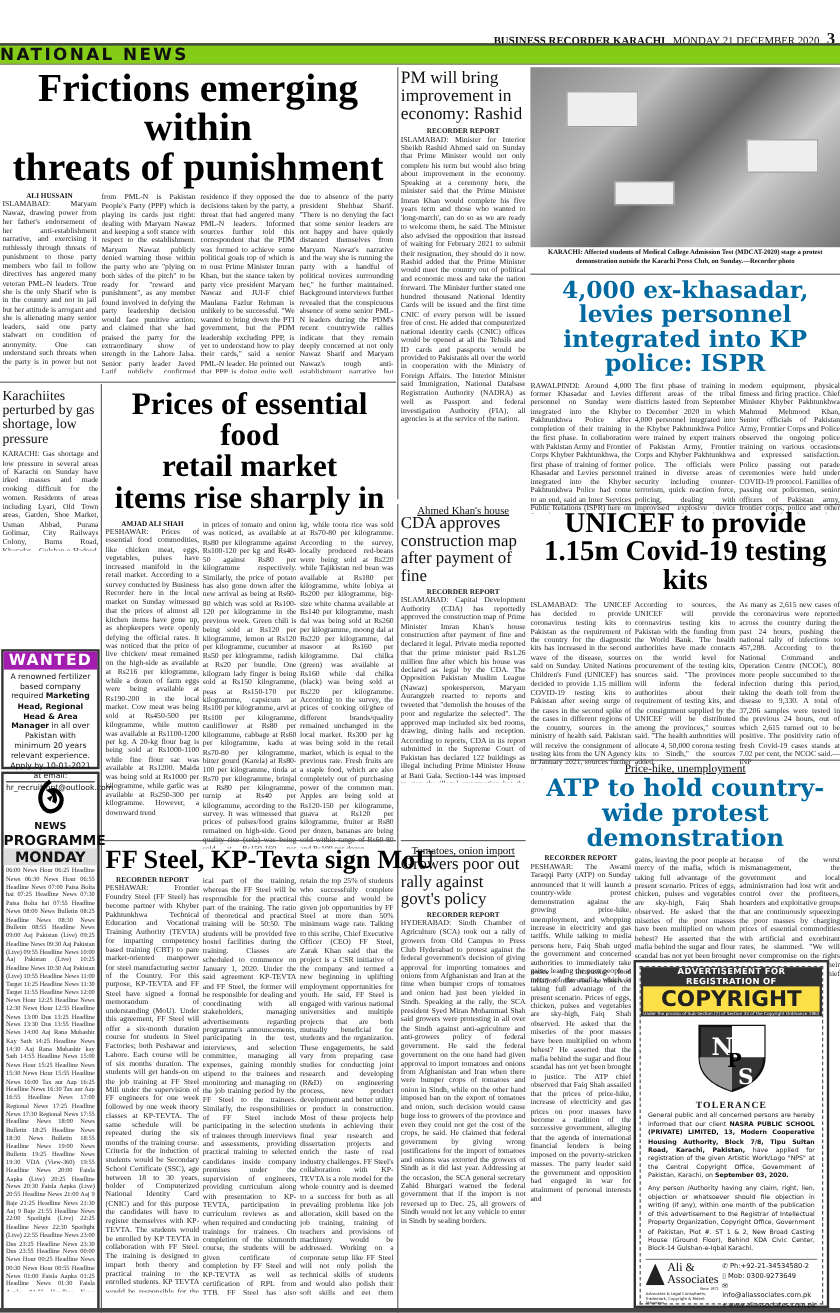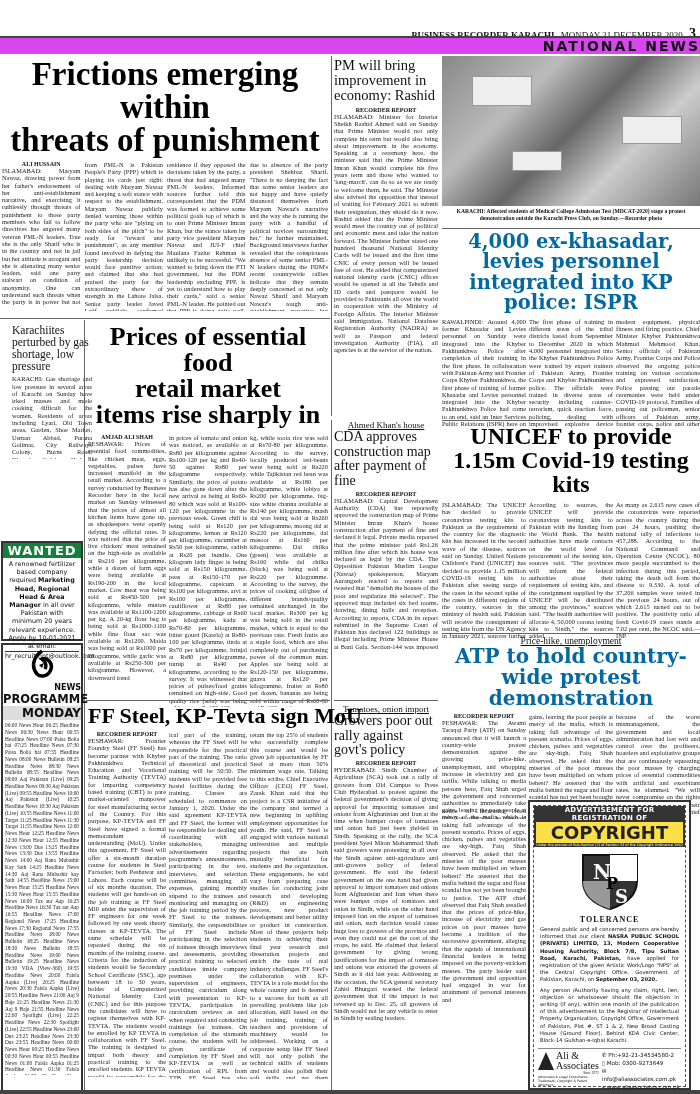--- a/index.html
+++ b/index.html
@@ -1,37 +1,37 @@
 <!DOCTYPE html>
 <html><head>
 <meta charset="utf-8">
 <style>
 *{box-sizing:border-box;margin:0;padding:0}
 body{width:700px;height:1094px;background:#fff;font-family:"Liberation Serif",serif;color:#111;overflow:hidden;position:relative}
 .abs{position:absolute}
 .masthead{left:330px;top:26px;width:370px;height:14px;font-size:9px;text-align:right;padding-right:4px;border-bottom:1px solid #333}
 .masthead b{font-weight:bold}
 .masthead .pg{font-size:14px;font-weight:bold;margin-left:4px}
-.section-bar{left:0;top:36px;width:700px;height:18px;background:#d946ef;border-top:2px solid #444;border-bottom:1px solid #888;text-align:right;font-family:"DejaVu Sans",sans-serif;font-weight:900;font-size:14px;letter-spacing:2px;line-height:16px}
+.section-bar{left:0;top:36px;width:700px;height:18px;background:#84cc16;border-top:2px solid #444;border-bottom:1px solid #888;text-align:left;font-family:"DejaVu Sans",sans-serif;font-weight:900;font-size:14px;letter-spacing:2px;line-height:16px}
 .hl{font-weight:bold;text-align:center;line-height:1.0;color:#000}
 .hl-sans{font-family:"DejaVu Sans",sans-serif;font-weight:bold;text-align:center;line-height:1.05;color:#0369a1}
 .sub{font-weight:normal;text-align:left;line-height:1.05}
 .col{font-size:6.4px;line-height:7.3px;text-align:justify;overflow:hidden;color:#222}
 .byline{font-size:6px;font-weight:bold;text-align:center;text-transform:uppercase}
 .rule-h{height:1px;background:#666}
 .rule-v{width:1px;background:#666}
 .photo{background:linear-gradient(135deg,#888,#bbb 30%,#666 50%,#ccc 70%,#777);filter:grayscale(1)}
 .photo .sign{position:absolute;background:#eee;border:1px solid #999}
 .caption{font-size:5.6px;font-weight:bold;text-align:center;line-height:7px}
 .kicker{font-size:10px;text-decoration:underline;text-align:center}
 .wanted-box{border:2px solid #333;background:#fff}
-.wanted-title{background:#15803d;color:#fff;font-family:"DejaVu Sans",sans-serif;font-weight:bold;font-size:13px;text-align:center;letter-spacing:1px}
+.wanted-title{background:#a21caf;color:#fff;font-family:"DejaVu Sans",sans-serif;font-weight:bold;font-size:13px;text-align:center;letter-spacing:1px}
 .wanted-body{font-family:"DejaVu Sans",sans-serif;font-size:8.2px;text-align:center;line-height:11px;padding:2px}
 .prog-box{border:2px solid #333}
-.prog-title{font-family:"DejaVu Sans",sans-serif;font-weight:bold;text-align:right}
+.prog-title{font-family:"DejaVu Sans",sans-serif;font-weight:bold;text-align:center}
 .copy-ad{border:2px solid #333;background:#fff}
 .copy-inner{border:1px dashed #555;margin:3px}
 .copy-top{background:#333;color:#fff;text-align:center;font-family:"DejaVu Sans",sans-serif;font-weight:bold}
 .ad-text{font-family:"DejaVu Sans",sans-serif;font-size:6.3px;line-height:9px;text-align:justify;padding:0 6px}
 .contact{font-family:"DejaVu Sans",sans-serif;font-size:7.4px;line-height:11px}
 </style>
 </head>
 <body>
 
 <div class="abs masthead">
@@ -75,21 +75,21 @@
 
 <div class="abs" style="left:442px;top:232px;width:258px;height:180px">
   <div class="hl-sans" style="font-size:19.5px;font-family:'DejaVu Serif',serif">4,000 ex-khasadar, levies personnel integrated into KP police: ISPR</div>
   <div style="display:flex;gap:3px;margin-top:4px">
     <div class="col" style="width:84px;height:110px">RAWALPINDI: Around 4,000 former Khasadar and Levies personnel on Sunday were integrated into the Khyber Pakhtunkhwa Police after completion of their training in the first phase. In collaboration with Pakistan Army and Frontier Corps Khyber Pakhtunkhwa, the first phase of training of former Khasadar and Levies personnel integrated into the Khyber Pakhtunkhwa Police had come to an end, said an Inter Services Public Relations (ISPR) here on Saturday.</div>
     <div class="col" style="width:84px;height:110px">The first phase of training in different areas of the tribal districts lasted from September to December 2020 in which 4,000 personnel integrated into the Khyber Pakhtunkhwa Police were trained by expert trainers of Pakistan Army, Frontier Corps and Khyber Pakhtunkhwa police. The officials were trained in diverse areas of security including counter-terrorism, quick reaction force, policing, dealing with improvised explosive device (IEDs) and explosives, awareness of</div>
     <div class="col" style="width:84px;height:110px">modern equipment, physical fitness and firing practice. Chief Minister Khyber Pakhtunkhwa Mahmud Mehmood Khan, Senior officials of Pakistan Army, Frontier Corps and Police observed the ongoing police training on various occasions and expressed satisfaction. Police passing out parade ceremonies were held under COVID-19 protocol. Families of passing out policemen, senior officers of Pakistan army, frontier corps, police and other guests attended the parade.—APP</div>
   </div>
 </div>
 
-<div class="abs" style="left:12px;top:324px;width:80px;height:140px">
+<div class="abs" style="left:2px;top:324px;width:80px;height:140px">
   <div class="sub" style="font-size:11.5px">Karachiites perturbed by gas shortage, low pressure</div>
   <div class="col" style="margin-top:3px;height:84px">KARACHI: Gas shortage and low pressure in several areas of Karachi on Sunday have irked masses and made cooking difficult for the women. Residents of areas including Lyari, Old Town areas, Garden, Shoe Market, Usman Abbad, Purana Golimar, City Railways Colony, Burns Road, Kharadar, Gulshan-e-Hadeed, Bhens Colony, Nazimabad, Liaqatabad, Malir and other areas complaining shortage of gas and low pressure. The citizens are compelled to buy LPG cylinders and wood for burning.—NNI</div>
 </div>
 <div class="abs rule-v" style="left:84px;top:320px;height:774px"></div>
 
 <div class="abs wanted-box" style="left:1px;top:541px;width:82px;height:100px">
   <div class="wanted-title">WANTED</div>
   <div class="wanted-body" style="font-size:6.4px;line-height:8.2px">
     <span>A renowned fertilizer based company required</span>
     <b>Marketing Head, Regional Head &amp; Area Manager</b>

